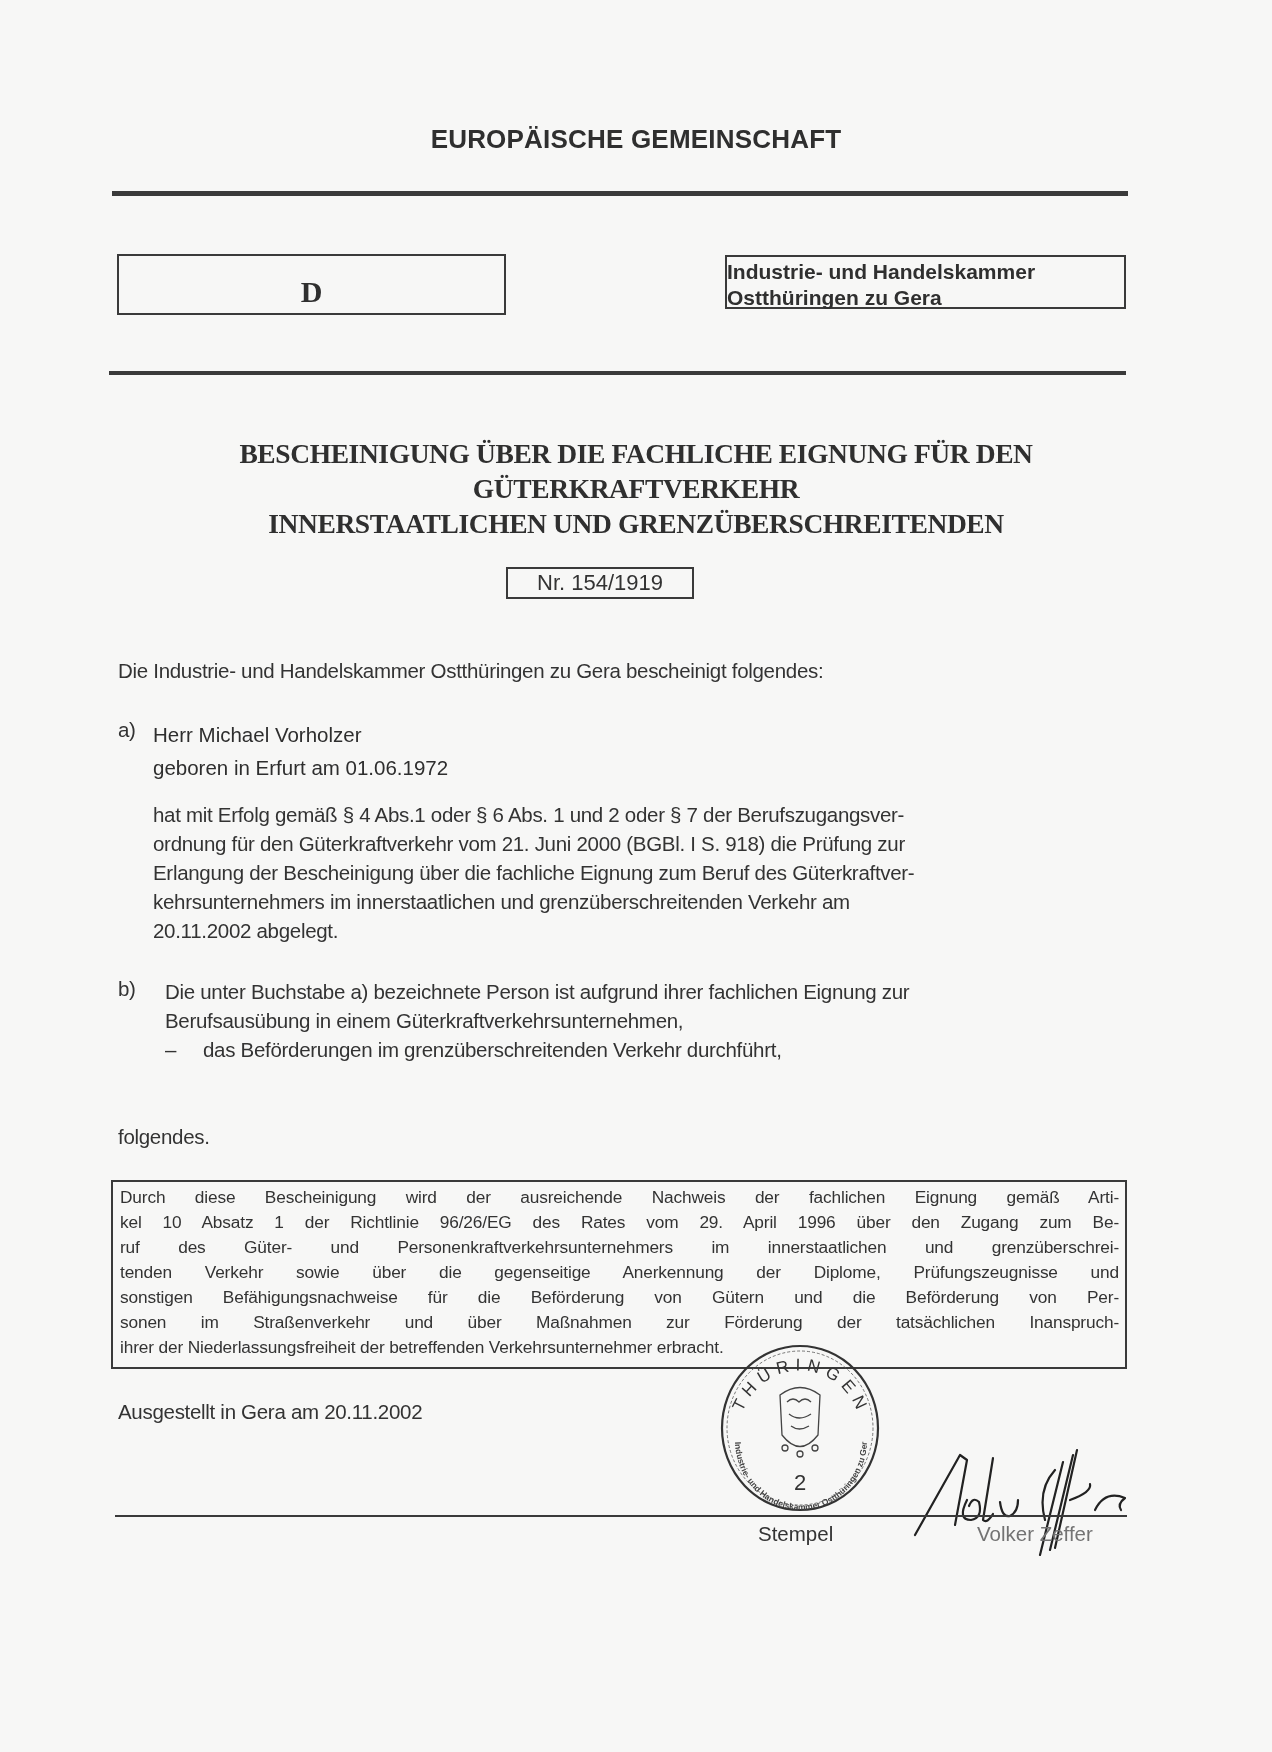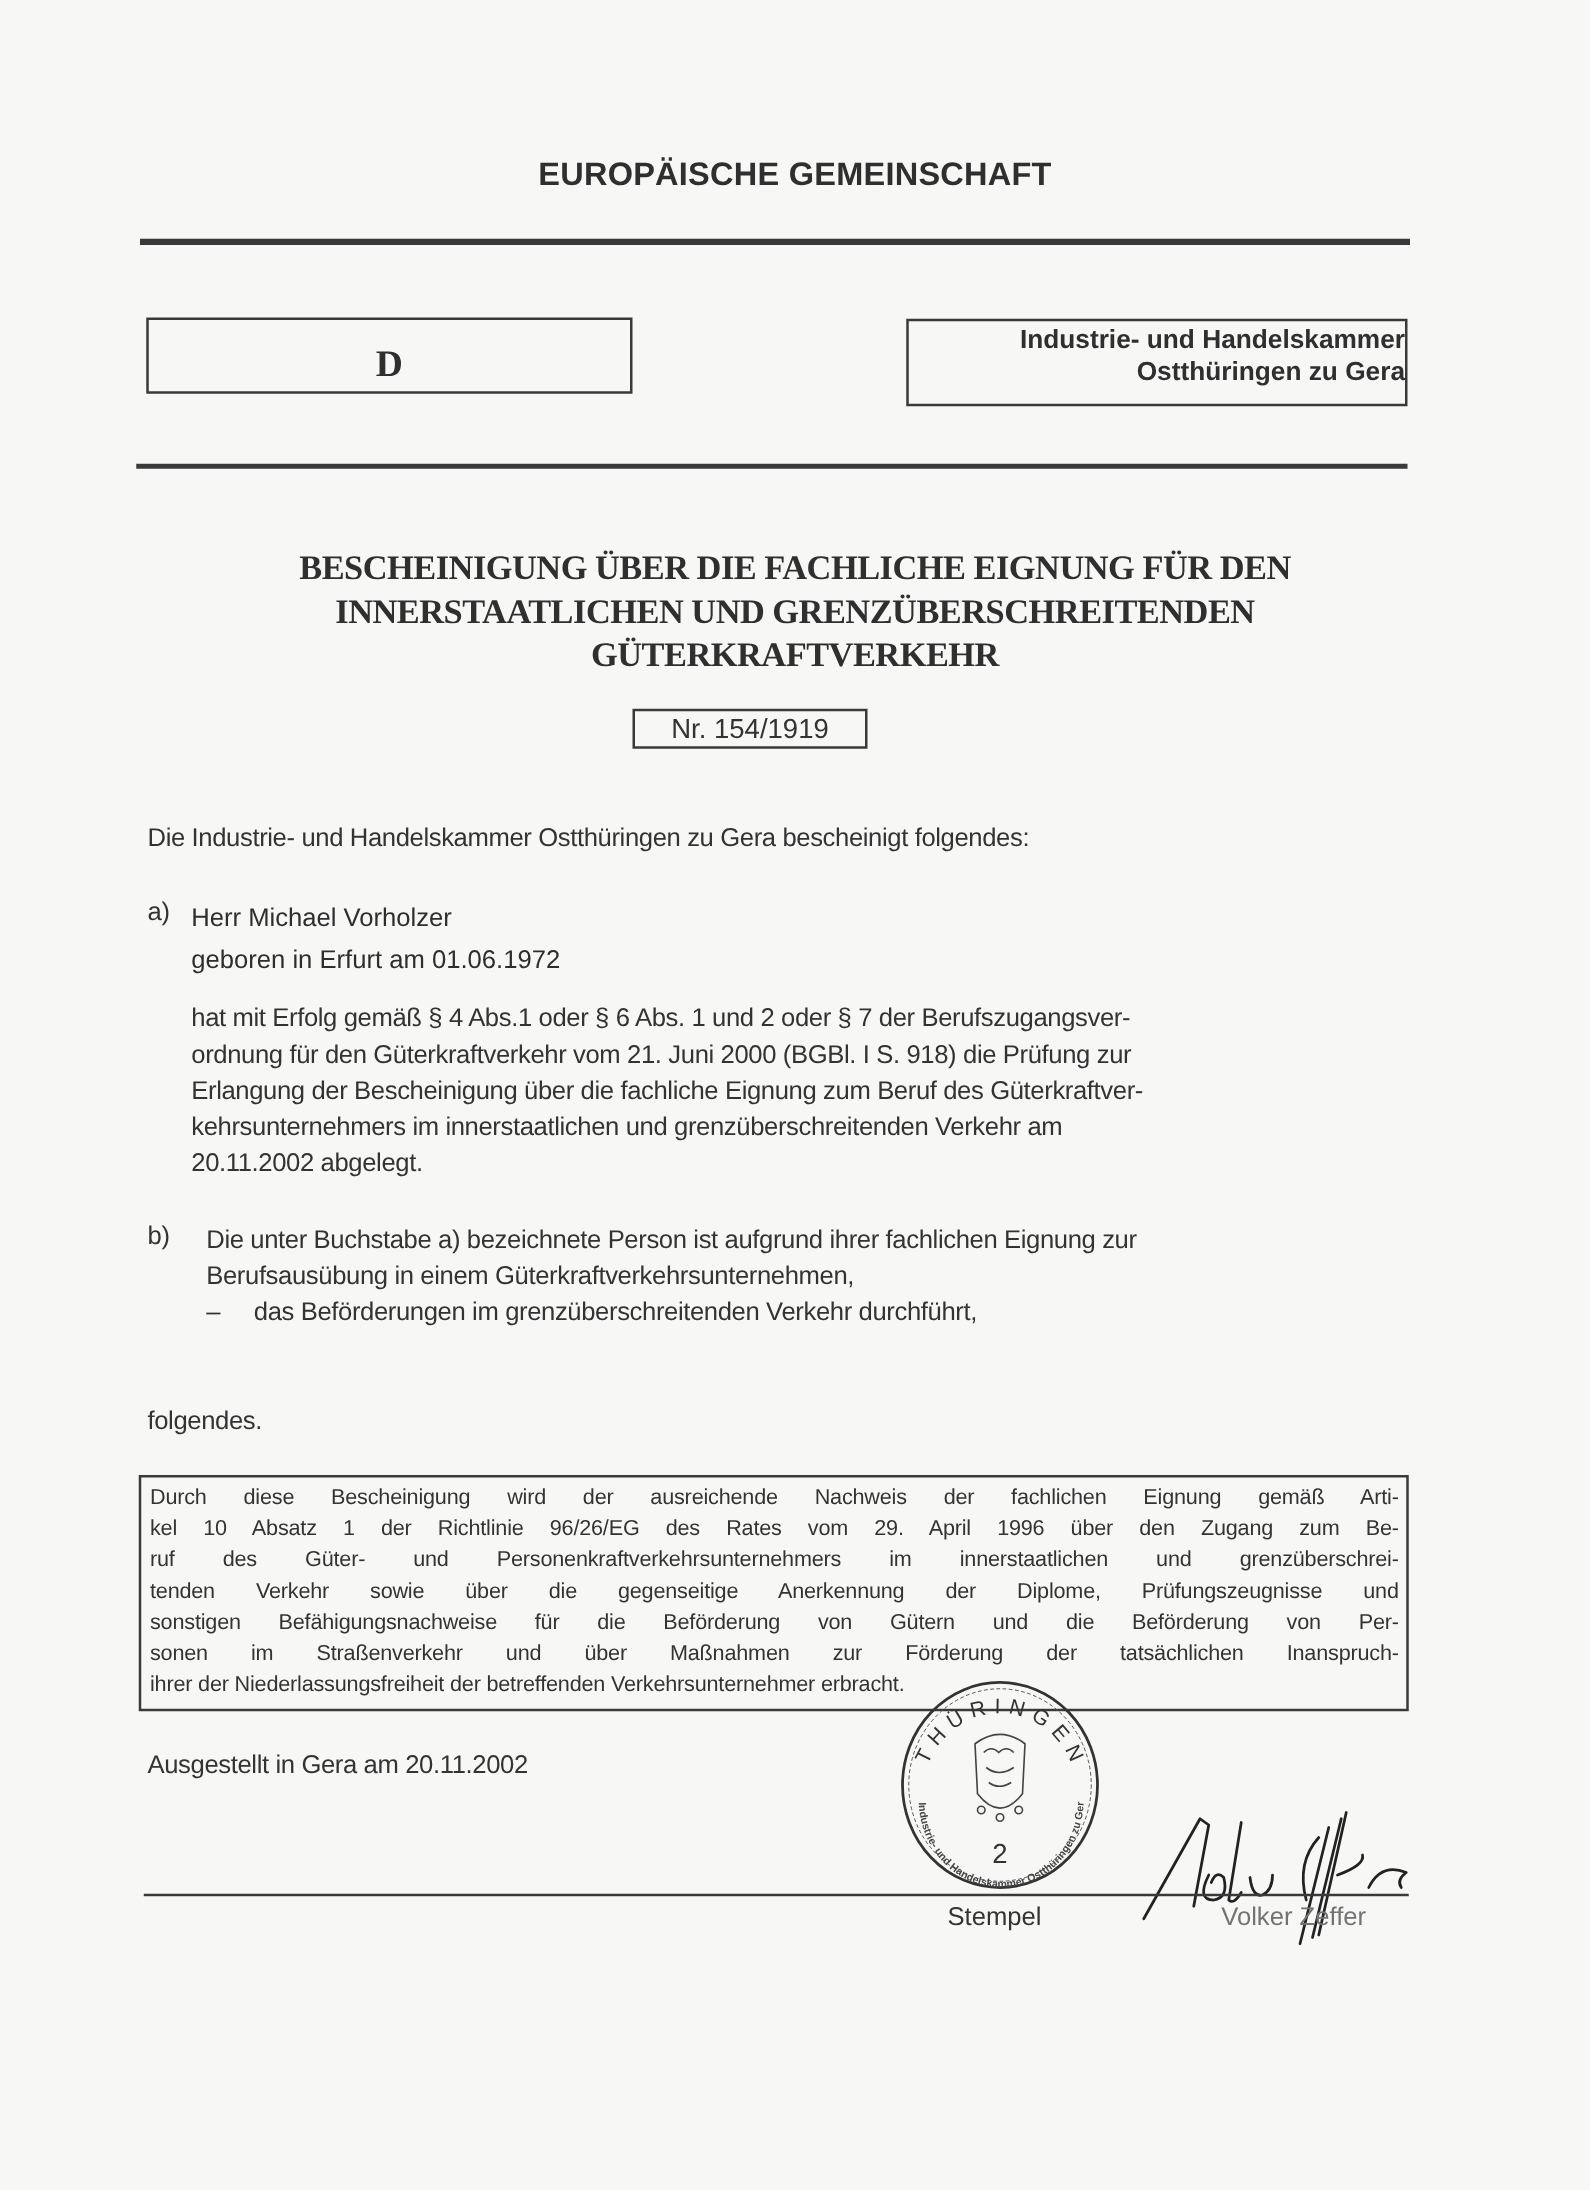--- a/index.html
+++ b/index.html
@@ -17,21 +17,21 @@
 
   #eu-title {
     left: 0; width: 1272px; top: 124px; text-align: center;
     font-size: 26px; letter-spacing: 0.2px; color: #2f2f2f;
   }
   #country-box { left: 117px; top: 254px; width: 389px; height: 61px; }
   #country-code {
     position: absolute; left: 0; right: 0; bottom: 4px; text-align: center;
     font-size: 30px; color: #2f2f2f;
   }
-  #issuer-box { left: 725px; top: 255px; width: 401px; height: 70px; text-align: right; }
+  #issuer-box { left: 725px; top: 255px; width: 401px; height: 54px; text-align: left; }
   #issuer-box .line { font-size: 21px; line-height: 26px; color: #2f2f2f; }
   #issuer-box .l1 { margin-top: 2px; }
 
   #cert-heading {
     left: 0; width: 1272px; top: 436px; text-align: center;
     font-size: 27.5px; line-height: 35px; color: #2f2f2f; letter-spacing: -0.4px;
   }
   #number-box {
     left: 506px; top: 567px; width: 188px; height: 32px; text-align: center;
     font-size: 22px; line-height: 28px; color: #333;
@@ -78,22 +78,22 @@
 
 <div id="issuer-box" class="box">
   <div class="line l1 sans-b">Industrie- und Handelskammer</div>
   <div class="line sans-b">Ostthüringen zu Gera</div>
 </div>
 
 <div class="rule" style="left:109px; top:371px; width:1017px; height:4px;"></div>
 
 <div id="cert-heading" class="abs serif-b">
   <div>BESCHEINIGUNG ÜBER DIE FACHLICHE EIGNUNG FÜR DEN</div>
+  <div>GÜTERKRAFTVERKEHR</div>
   <div>INNERSTAATLICHEN UND GRENZÜBERSCHREITENDEN</div>
-  <div>GÜTERKRAFTVERKEHR</div>
 </div>
 
 <div id="number-box" class="box">
   <span>Nr. 154/1919</span>
 </div>
 
 <div id="intro" class="abs body-text">Die Industrie- und Handelskammer Ostthüringen zu Gera bescheinigt folgendes:</div>
 
 <div id="item-a-label" class="abs body-text">a)</div>
 <div id="person" class="abs">

